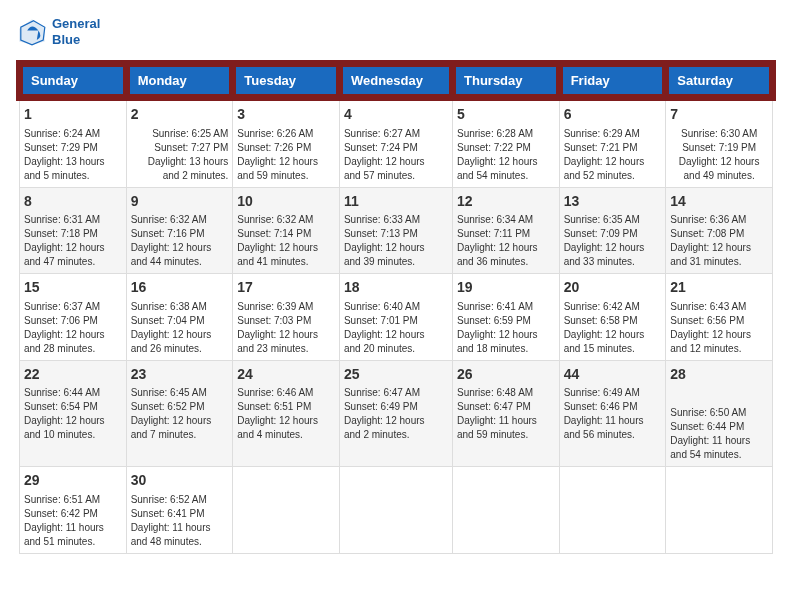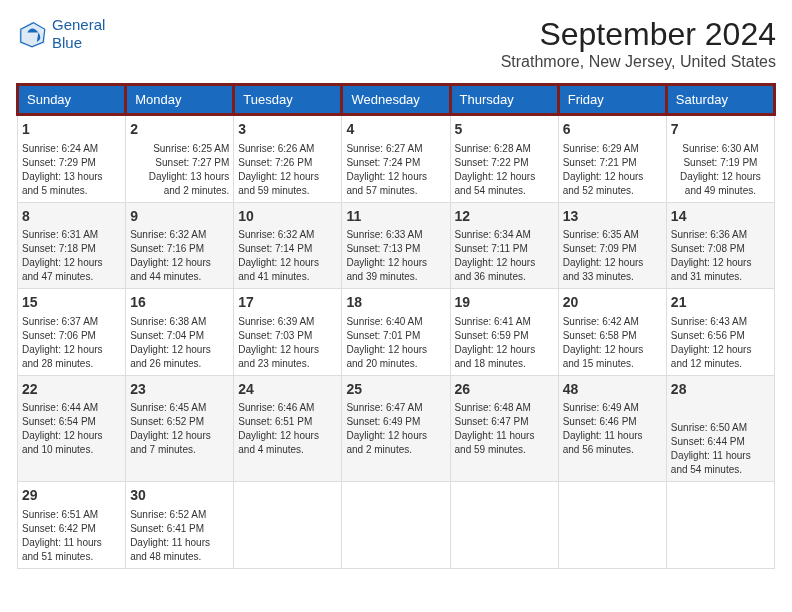--- a/index.html
+++ b/index.html
@@ -15,22 +15,22 @@
       justify-content: space-between;
       align-items: flex-start;
       margin-bottom: 12px;
     }
     .logo {
       display: flex;
       align-items: center;
       gap: 4px;
     }
     .logo-text {
-      font-size: 15px;
-      font-weight: normal;
+      font-size: 13px;
+      font-weight: bold;
       line-height: 1.2;
     }
     .logo-text span.blue { color: #1a5fa8; }
     .logo-icon {
       width: 32px;
       height: 32px;
     }
     .title-block {
       text-align: right;
     }
@@ -48,22 +48,22 @@
       width: 100%;
       border-collapse: collapse;
       font-size: 11px;
     }
     thead tr th {
       background-color: #1a6abf;
       color: #fff;
       padding: 6px 8px;
       text-align: left;
       font-size: 13px;
-      font-weight: normal;
-      border: 3px solid #7f1d1d;
+      font-weight: bold;
+      border: 7px solid #7f1d1d;
     }
     tbody tr td {
       vertical-align: top;
       padding: 4px 4px;
       border: 1px solid #ddd;
       color: #333;
       line-height: 1.4;
       min-height: 70px;
     }
     tbody tr:nth-child(odd) td {
@@ -92,24 +92,20 @@
       <polygon points="20,4 36,16 36,32 20,36 4,32 4,16" fill="#1a6abf" opacity="0.15"></polygon>
       <polygon points="22,6 36,14 34,30 20,36 6,30 6,14" fill="none" stroke="#1a6abf" stroke-width="1.5"></polygon>
       <path d="M14,18 Q20,8 28,18" fill="#1a6abf" stroke="none"></path>
       <path d="M28,18 Q34,26 26,30" fill="#1a6abf" stroke="none"></path>
     </svg>
     <div class="logo-text">
       <div><span class="blue">General</span></div>
       <div><span class="blue">Blue</span></div>
     </div>
   </div>
-  <div class="title-block">
-    <h1>September 2024</h1>
-    <h2>Strathmore, New Jersey, United States</h2>
-  </div>
 </div>
 
 <table>
   <thead>
     <tr>
     <th>Sunday</th>
         <th>Monday</th>
         <th>Tuesday</th>
         <th>Wednesday</th>
         <th>Thursday</th>
@@ -301,21 +297,21 @@
 and 2 minutes.</div>
         </td>
         <td>
           <span class="day-num">26</span>
           <div class="cell-info" style="white-space: pre-line;">Sunrise: 6:48 AM
 Sunset: 6:47 PM
 Daylight: 11 hours
 and 59 minutes.</div>
         </td>
         <td>
-          <span class="day-num">48</span>
+          <span class="day-num">44</span>
           <div class="cell-info" style="white-space: pre-line;">Sunrise: 6:49 AM
 Sunset: 6:46 PM
 Daylight: 11 hours
 and 56 minutes.</div>
         </td>
         <td>
           <span class="day-num">28</span>
           <div class="cell-info" style="white-space: pre-line; margin-top: 22px;">Sunrise: 6:50 AM
 Sunset: 6:44 PM
 Daylight: 11 hours

